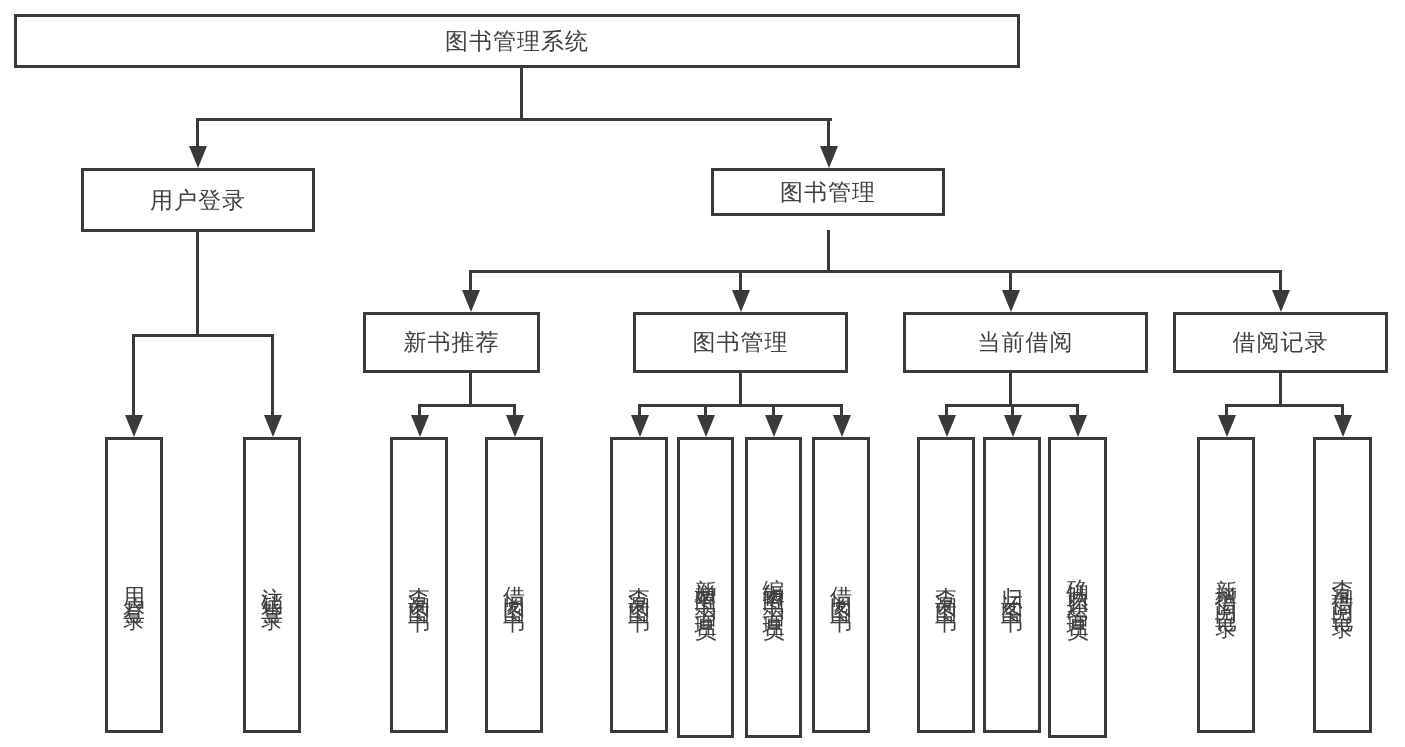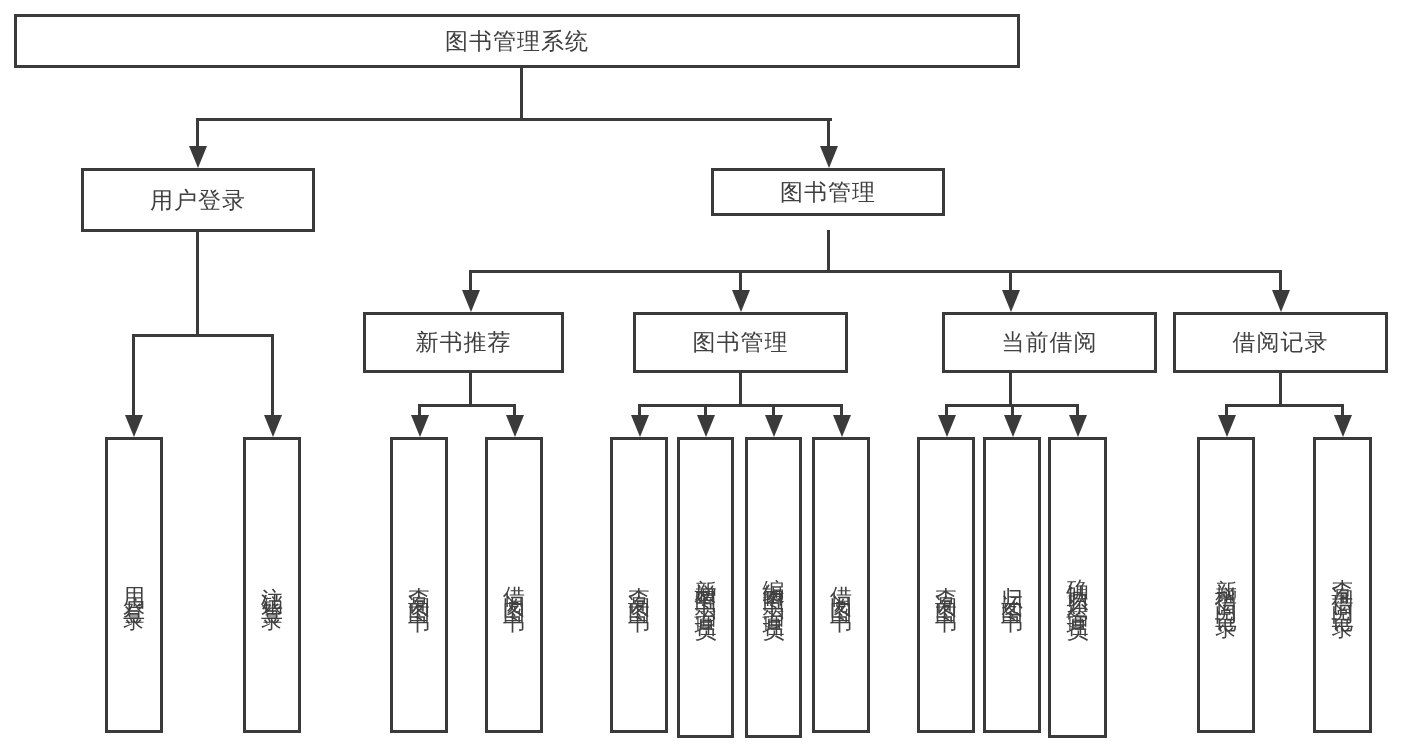--- a/index.html
+++ b/index.html
@@ -32,29 +32,29 @@
   </div>
 
   <div class="box h" style="left:81px;top:168px;width:234px;height:64px">
     <span>用户登录</span>
   </div>
 
   <div class="box h" style="left:711px;top:168px;width:234px;height:48px">
     <span>图书管理</span>
   </div>
 
-  <div class="box h" style="left:363px;top:312px;width:201px;height:61px">
+  <div class="box h" style="left:363px;top:312px;width:177px;height:61px">
     <span>新书推荐</span>
   </div>
 
   <div class="box h" style="left:633px;top:312px;width:215px;height:61px">
     <span>图书管理</span>
   </div>
 
-  <div class="box h" style="left:942px;top:312px;width:215px;height:61px">
+  <div class="box h" style="left:903px;top:312px;width:245px;height:61px">
     <span>当前借阅</span>
   </div>
 
   <div class="box h" style="left:1173px;top:312px;width:215px;height:61px">
     <span>借阅记录</span>
   </div>
 
   <div class="box v" style="left:105px;top:437px;width:58px;height:296px">
     <span>用户登录</span>
   </div>

